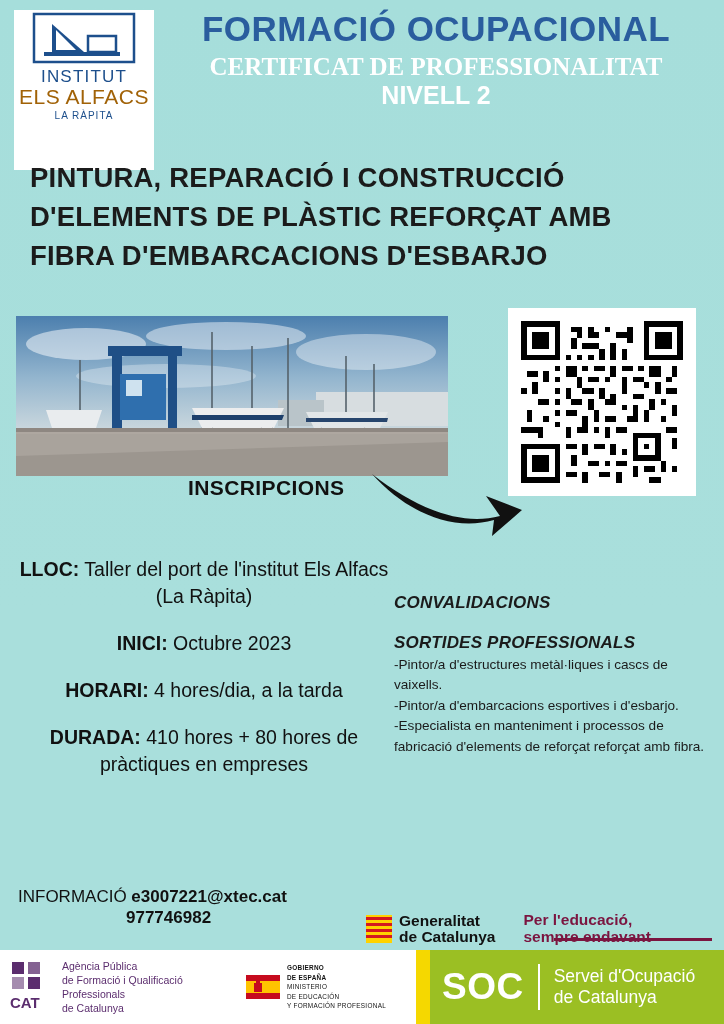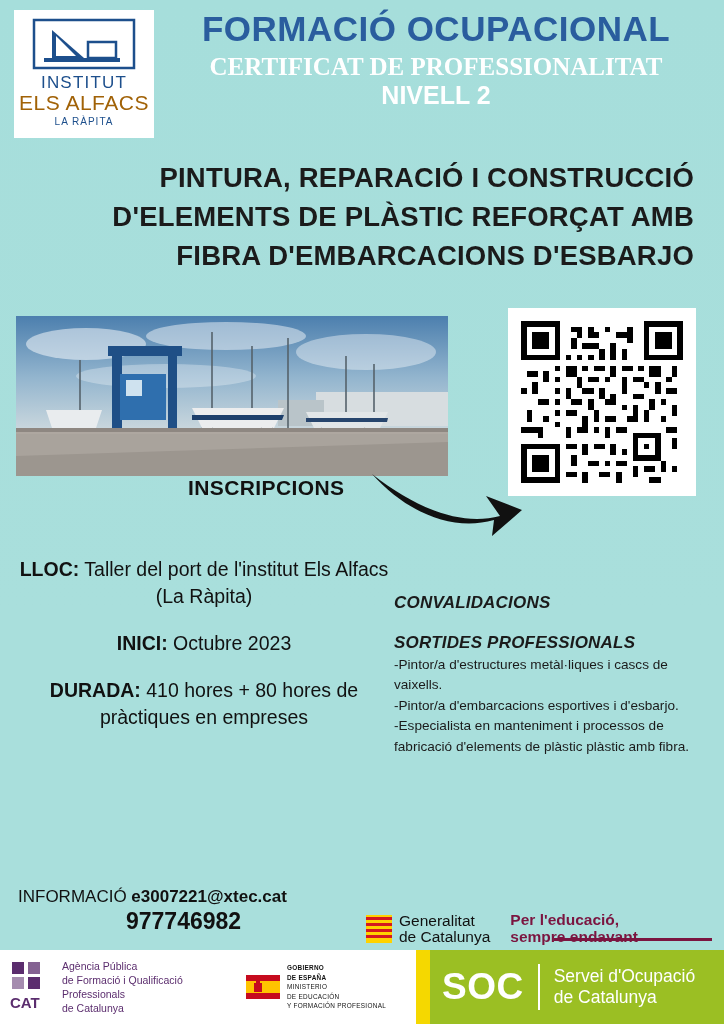--- a/index.html
+++ b/index.html
@@ -21,27 +21,26 @@
     background: linear-gradient(180deg, #a6dedb 0%, #a9dfdc 60%, #a9dfdc 100%);
     overflow: hidden;
   }
 
   
   .logo-box {
     position: absolute;
     left: 14px;
     top: 10px;
     width: 140px;
-    height: 128px;
+    height: 160px;
     background: #ffffff;
     display: flex;
     flex-direction: column;
     align-items: center;
     justify-content: flex-start;
-    padding-top: 6px;
     box-sizing: border-box;
   }
   .logo-mark {
     width: 104px;
     height: 52px;
     margin-top: 2px;
   }
   .logo-l1 {
     color: #1d4f8c;
     font-size: 17px;
@@ -93,21 +92,21 @@
     font-weight: bold;
     line-height: 1.15;
   }
 
   
   .title {
     position: absolute;
     left: 30px;
     top: 158px;
     width: 664px;
-    text-align: right;
+    text-align: left;
     color: #1b1b1b;
     font-size: 27.5px;
     font-weight: bold;
     line-height: 1.42;
     letter-spacing: 0.2px;
   }
 
   
   .photo {
     position: absolute;
@@ -173,21 +172,21 @@
     color: #111111;
     font-size: 17px;
     line-height: 1.3;
   }
   .info-line b { font-weight: bold; }
   .info-phone {
     position: absolute;
     left: 126px;
     top: 908px;
     color: #111111;
-    font-size: 23px;
+    font-size: 17px;
     font-weight: bold;
   }
 
   
   .right-info {
     position: absolute;
     left: 394px;
     top: 590px;
     width: 320px;
     color: #1b1b1b;
@@ -228,33 +227,33 @@
   .gen-bars i {
     position: absolute;
     left: 0;
     width: 100%;
     height: 3px;
     background: #d31820;
   }
   .gen-text {
     color: #111;
     font-size: 15.5px;
-    font-weight: normal;
+    font-weight: bold;
     line-height: 1.05;
   }
   .gen-text span { display: block; }
   .edu {
     margin-left: 20px;
     color: #7b1540;
     font-size: 15.5px;
     font-weight: bold;
     line-height: 1.08;
     text-align: left;
   }
-  .edu span { display: block; }
+  .edu span { display: block; margin-left: 8px; }
   .edu-rule {
     position: absolute;
     left: 554px;
     top: 938px;
     width: 158px;
     height: 3px;
     background: #7b1540;
   }
 
   
@@ -565,40 +564,44 @@
   <div class="left-info">
     <div class="row">
       <b>LLOC:</b>
       <span>Taller del port de l'institut Els Alfacs (La Ràpita)</span>
     </div>
     <div class="row">
       <b>INICI:</b>
       <span>Octubre 2023</span>
     </div>
     <div class="row">
+      <b>HORARI:</b>
+      <span>4 hores/dia, a la tarda</span>
+    </div>
+    <div class="row">
       <b>DURADA:</b>
       <span>410 hores + 80 hores de pràctiques en empreses</span>
     </div>
   </div>
 
   <div class="info-line">
     <span>INFORMACIÓ</span>
     <b>e3007221@xtec.cat</b>
   </div>
   <div class="info-phone">977746982</div>
 
   <div class="right-info">
     <div class="blk">
       <div class="h">CONVALIDACIONS</div>
     </div>
     <div class="blk">
       <div class="h">SORTIDES PROFESSIONALS</div>
       <div class="li">-Pintor/a d'estructures metàl·liques i cascs de vaixells.</div>
       <div class="li">-Pintor/a d'embarcacions esportives i d'esbarjo.</div>
-      <div class="li">-Especialista en manteniment i processos de fabricació d'elements de plàstic plàstic amb fibra.</div>
+      <div class="li">-Especialista en manteniment i processos de fabricació d'elements de reforçat reforçat amb fibra.</div>
     </div>
   </div>
 
   <div class="gen-strip">
     <div class="gen-logo">
       <div class="gen-bars">
         <i style="top:2px"></i>
           <i style="top:8px"></i>
           <i style="top:14px"></i>
           <i style="top:20px"></i>

